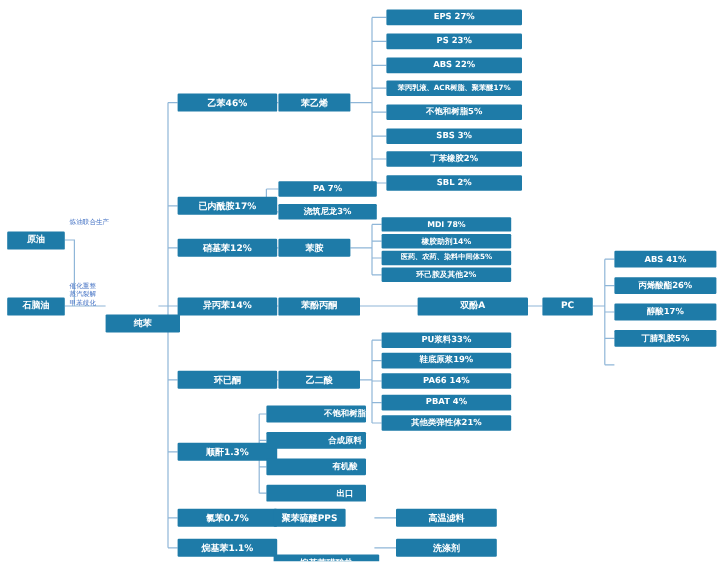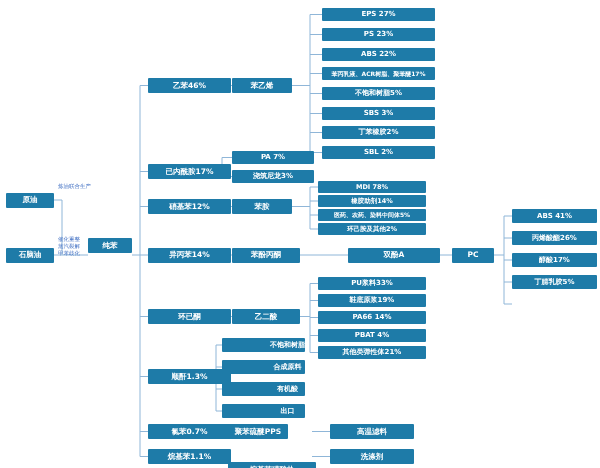--- a/index.html
+++ b/index.html
@@ -47,21 +47,21 @@
   </svg>
 
   <div class="node" style="left:6px;top:192.5px;width:48px;height:15px">原油</div>
   <div class="node" style="left:6px;top:247.5px;width:48px;height:15px">石脑油</div>
 
   <div class="note" style="left:58px;top:183px">炼油联合生产</div>
   <div class="note" style="left:58px;top:236px">催化重整</div>
   <div class="note" style="left:58px;top:243px">蒸汽裂解</div>
   <div class="note" style="left:58px;top:250px">甲苯歧化</div>
 
-  <div class="node" style="left:88px;top:238px;width:44px;height:15px">纯苯</div>
+  <div class="node" style="left:88px;top:262px;width:62px;height:15px">纯苯</div>
 
   <div class="node b1" style="top:78px">乙苯46%</div>
   <div class="node b1" style="top:164px">已内酰胺17%</div>
   <div class="node b1" style="top:199px">硝基苯12%</div>
   <div class="node b1" style="top:247.5px">异丙苯14%</div>
   <div class="node b1" style="top:309px">环已酮</div>
   <div class="node b1" style="top:369px">顺酐1.3%</div>
   <div class="node b1" style="top:424px">氯苯0.7%</div>
   <div class="node b1" style="top:449px">烷基苯1.1%</div>
 

